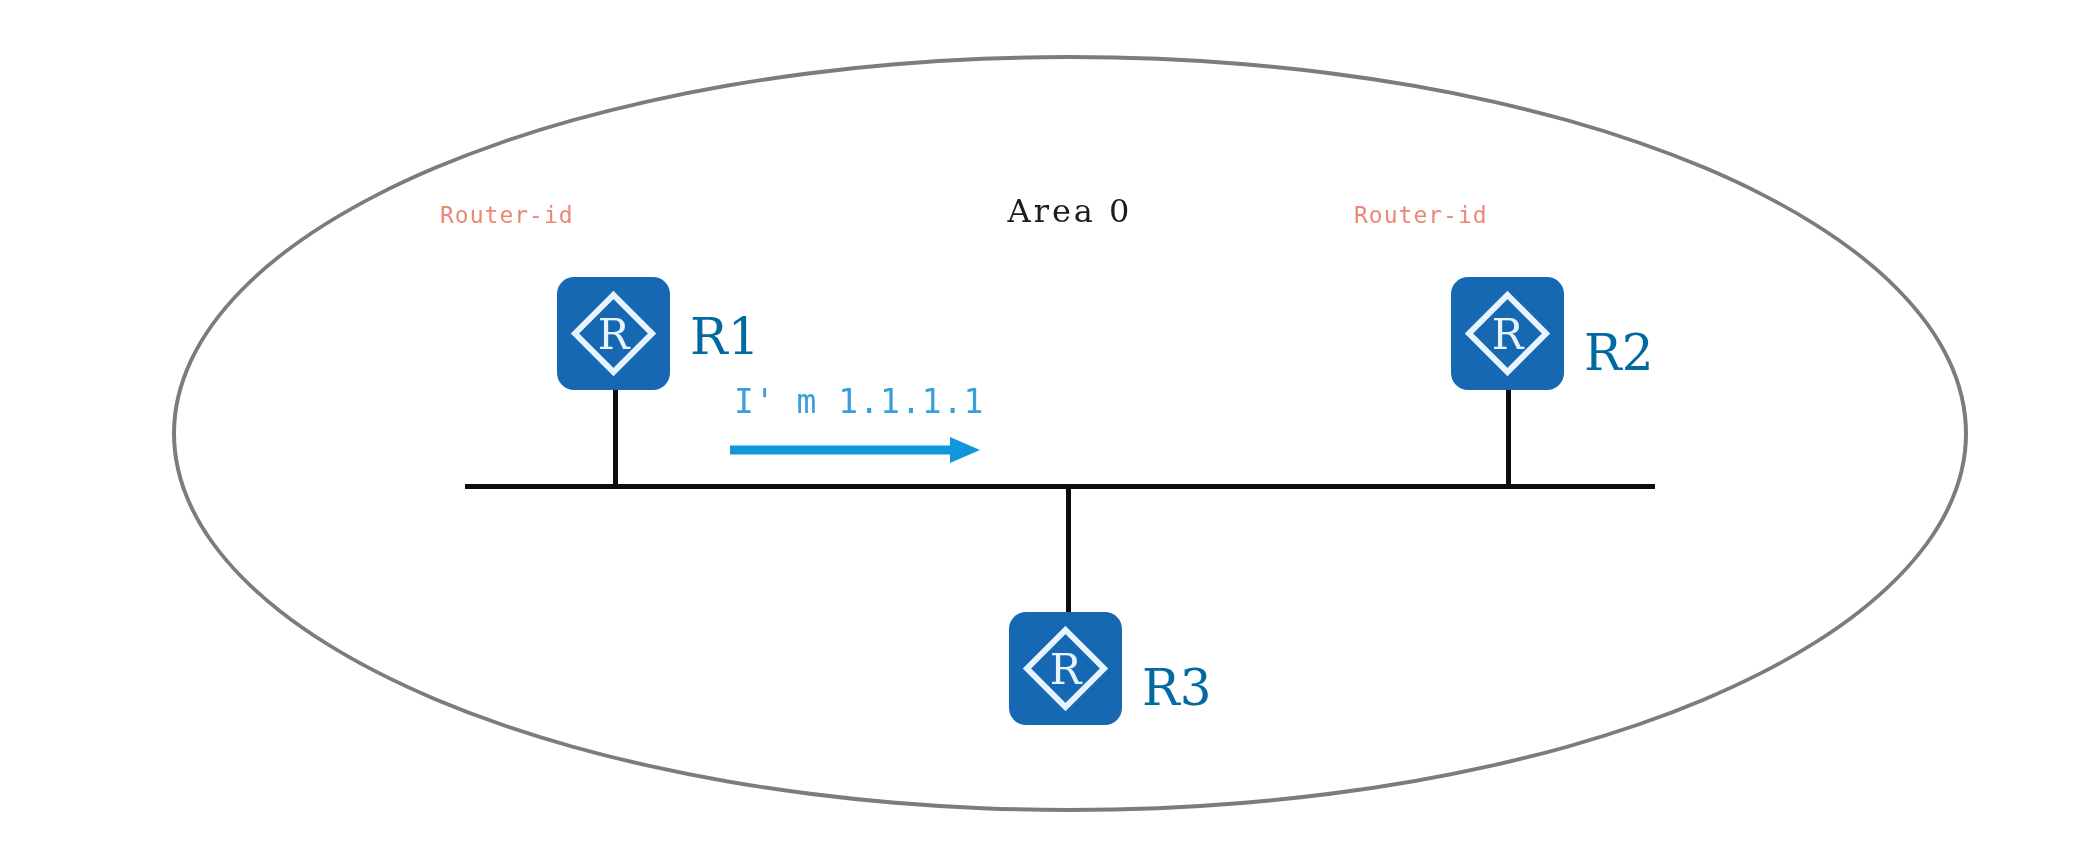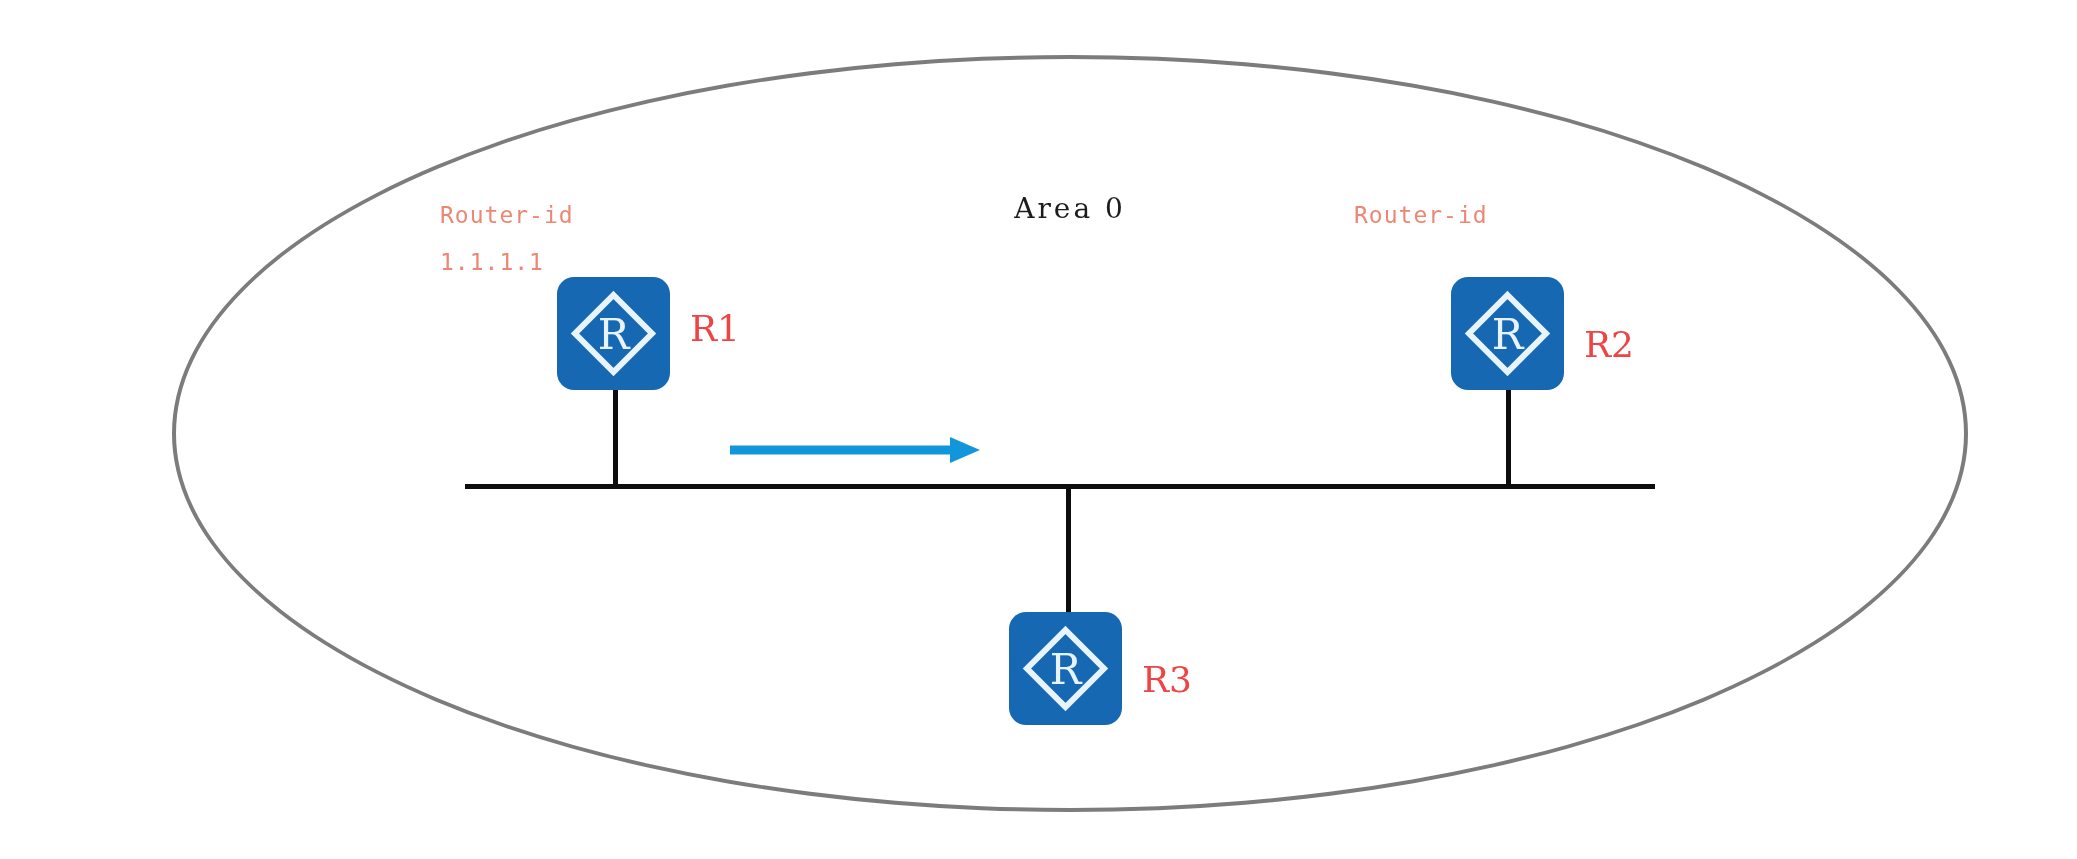--- a/index.html
+++ b/index.html
@@ -29,21 +29,21 @@
   }
 
   
   .area-label {
     position: absolute;
     left: 950px;
     top: 192px;
     width: 240px;
     text-align: center;
     font-family: "DejaVu Serif", serif;
-    font-size: 28px;
+    font-size: 32px;
     letter-spacing: 3px;
     color: #1c1c1c;
     white-space: nowrap;
   }
 
   
   .bus-line {
     position: absolute;
     left: 465px;
     top: 484px;
@@ -72,22 +72,22 @@
   }
   .router-icon svg { display: block; }
   .icon-r1 { left: 557px;  top: 277px; }
   .icon-r2 { left: 1451px; top: 277px; }
   .icon-r3 { left: 1009px; top: 612px; }
 
   
   .router-name {
     position: absolute;
     font-family: "DejaVu Serif", serif;
-    font-size: 36px;
-    color: #ef4444;
+    font-size: 50px;
+    color: #0369a1;
     white-space: nowrap;
   }
   .name-r1 { left: 690px;  top: 308px; }
   .name-r2 { left: 1584px; top: 324px; }
   .name-r3 { left: 1142px; top: 659px; }
 
   
   .router-id {
     position: absolute;
     font-family: "DejaVu Sans Mono", monospace;
@@ -138,21 +138,20 @@
 
   <div class="router-icon icon-r1">
     <svg width="113" height="113" viewBox="0 0 113 113">
       <polygon points="56.5,18 95,56.5 56.5,95 18,56.5" fill="none" stroke="#e8f4fd" stroke-width="6"></polygon>
       <text x="56.5" y="72" text-anchor="middle" font-family="DejaVu Serif, serif" font-size="42" fill="#e8f4fd">R</text>
     </svg>
   </div>
   <div class="router-name name-r1">R1</div>
   <div class="router-id rid-r1">
     <span class="rid-line">Router-id</span>
-    <span class="rid-line">1.1.1.1</span>
   </div>
 
   <div class="router-icon icon-r2">
     <svg width="113" height="113" viewBox="0 0 113 113">
       <polygon points="56.5,18 95,56.5 56.5,95 18,56.5" fill="none" stroke="#e8f4fd" stroke-width="6"></polygon>
       <text x="56.5" y="72" text-anchor="middle" font-family="DejaVu Serif, serif" font-size="42" fill="#e8f4fd">R</text>
     </svg>
   </div>
   <div class="router-name name-r2">R2</div>
   <div class="router-id rid-r2">
@@ -160,18 +159,19 @@
   </div>
 
   <div class="router-icon icon-r3">
     <svg width="113" height="113" viewBox="0 0 113 113">
       <polygon points="56.5,18 95,56.5 56.5,95 18,56.5" fill="none" stroke="#e8f4fd" stroke-width="6"></polygon>
       <text x="56.5" y="72" text-anchor="middle" font-family="DejaVu Serif, serif" font-size="42" fill="#e8f4fd">R</text>
     </svg>
   </div>
   <div class="router-name name-r3">R3</div>
 
+  <div class="msg-text">I' m 1.1.1.1</div>
   <svg class="msg-arrow" viewBox="0 0 260 32">
     <line x1="2" y1="16" x2="228" y2="16" stroke="#1296db" stroke-width="9"></line>
     <polygon points="222,3 252,16 222,29" fill="#1296db"></polygon>
   </svg>
 
 </div>
 
 </body></html>

